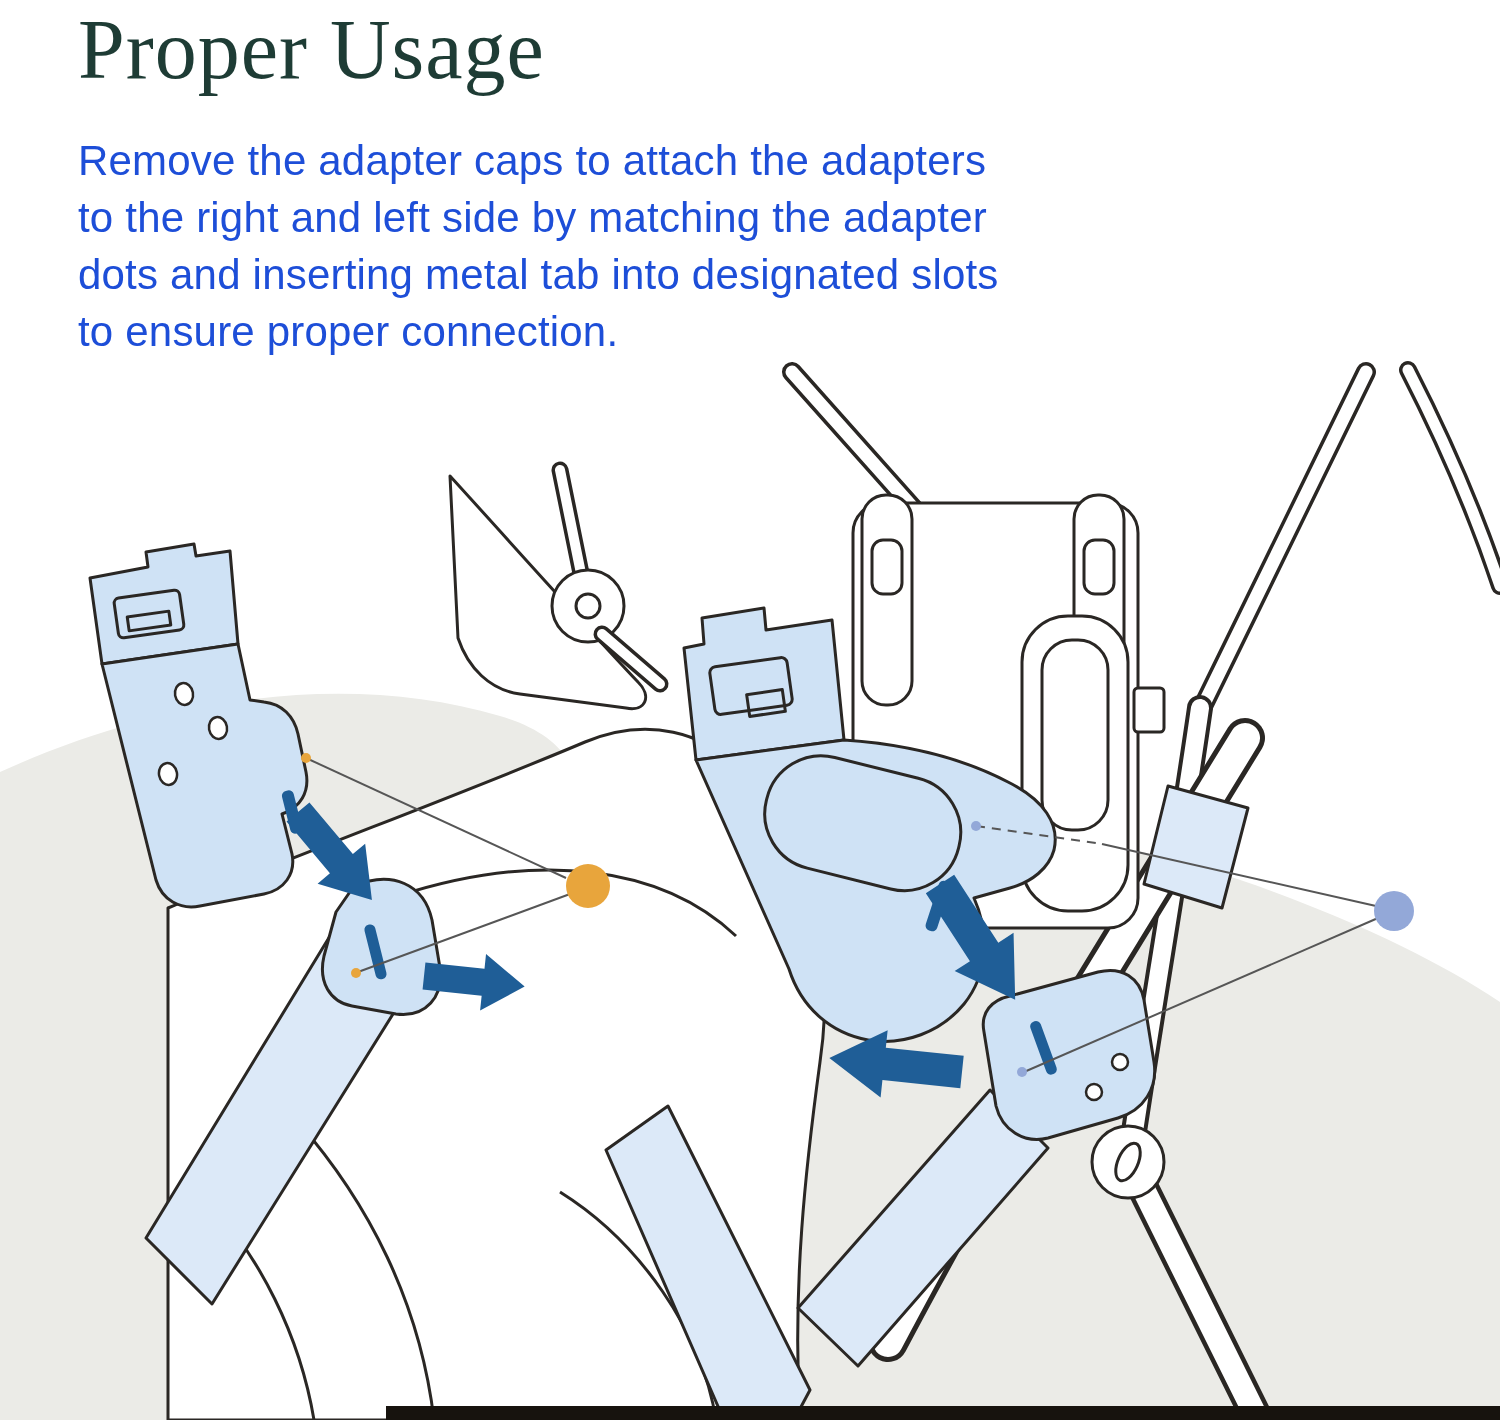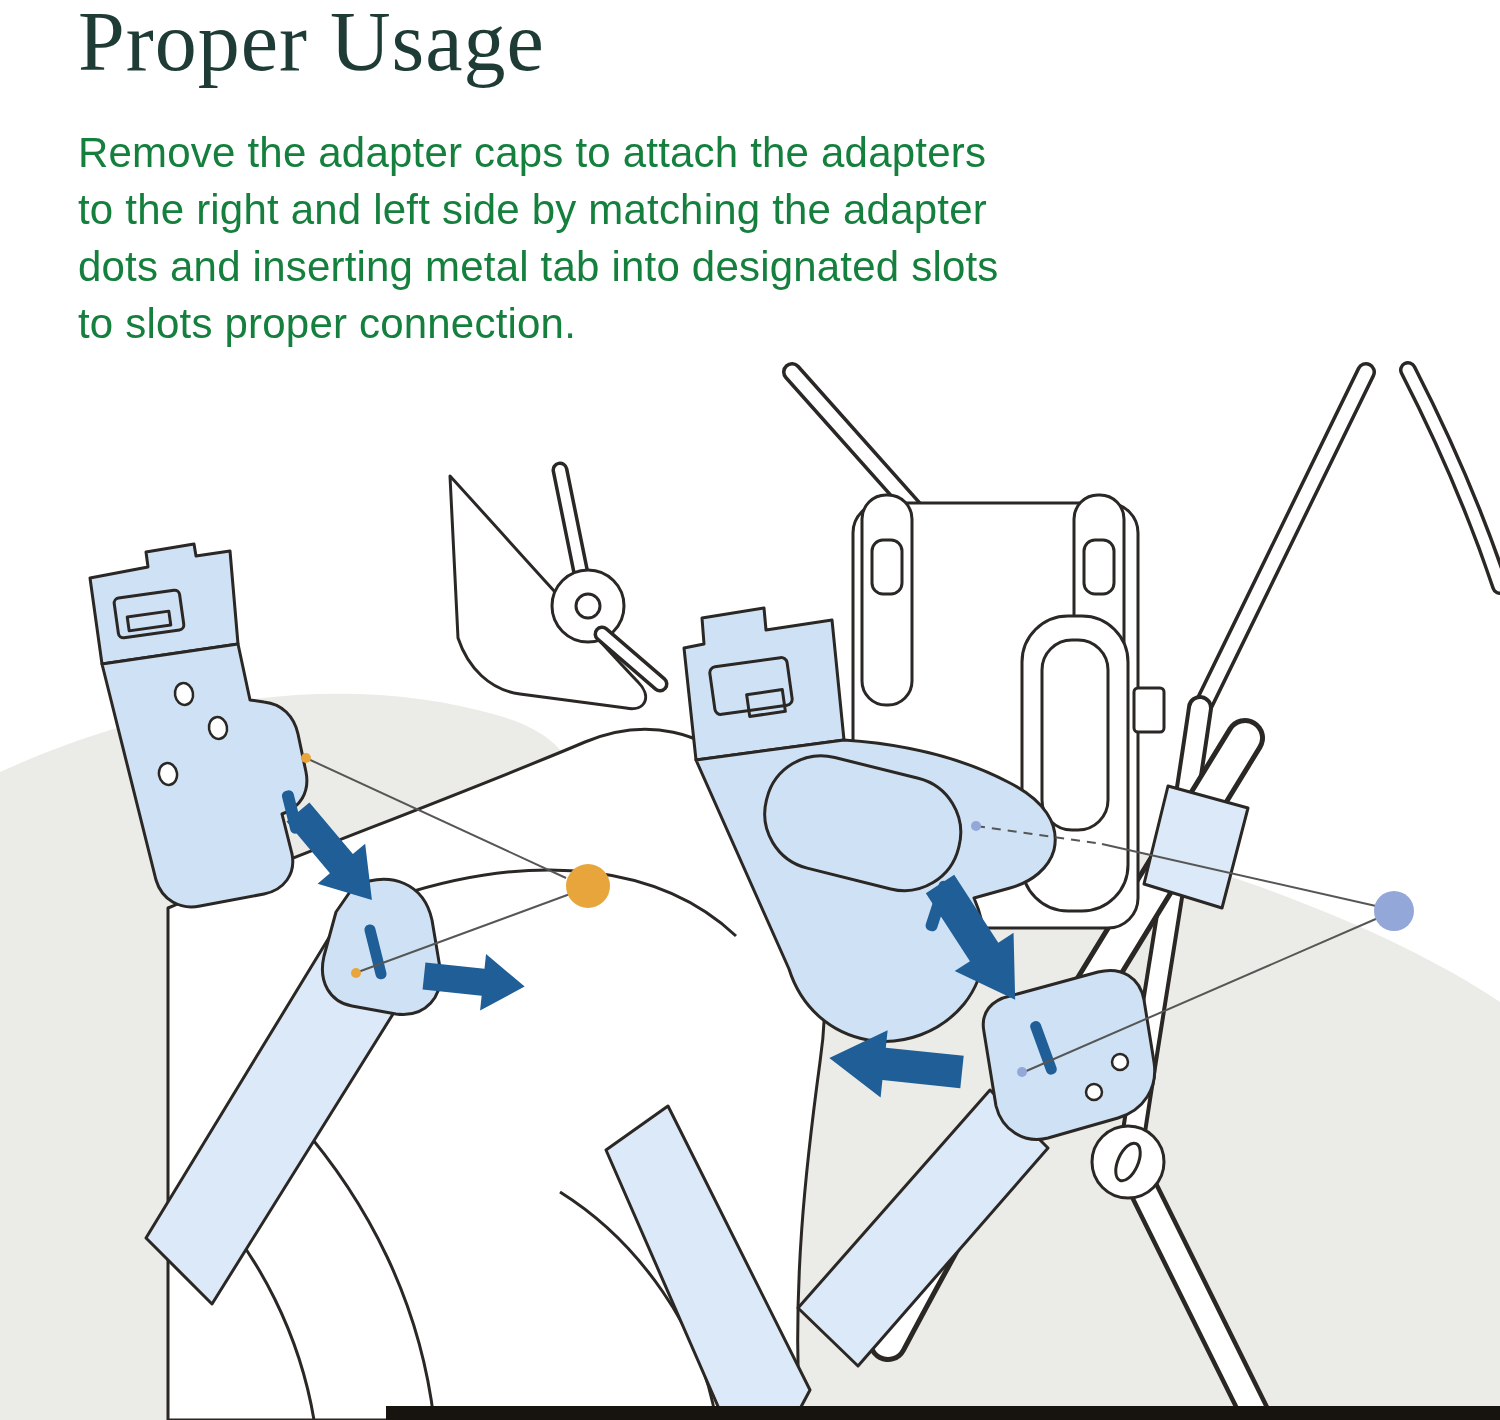--- a/index.html
+++ b/index.html
@@ -14,28 +14,28 @@
     position:absolute; left:78px; top:0; z-index:2; width:1200px;
   }
   .title {
     font-family:"Liberation Serif", serif;
     font-weight:400;
     font-size:84px;
     line-height:1.0;
     color:#1e3c35;
     letter-spacing:1px;
     margin:0;
-    padding-top:0;
+    padding-top:8px;
   }
   .para {
     margin-top:40px;
     font-size:42px;
     line-height:57px;
     letter-spacing:0.2px;
-    color:#15803d;
+    color:#1d4ed8;
   }
   .para div { white-space:nowrap; }
   svg.diagram { position:absolute; left:0; top:0; z-index:1; }
 
   .white { fill:#ffffff; stroke:#2a2724; stroke-width:3; stroke-linejoin:round; }
   .ln    { fill:none;    stroke:#2a2724; stroke-width:3; stroke-linejoin:round; }
   .tube-o{ fill:none; stroke:#2a2724; stroke-linecap:round; }
   .tube-i{ fill:none; stroke:#ffffff; stroke-linecap:round; }
   .blue-part { stroke:#2a2724; stroke-width:3; stroke-linejoin:round; }
   .hole  { fill:#ffffff; stroke:#2a2724; stroke-width:2.5; }
@@ -43,21 +43,21 @@
 </style>
 </head>
 <body>
 
 <div class="text-block">
   <h1 class="title">Proper Usage</h1>
   <div class="para">
     <div>Remove the adapter caps to attach the adapters</div>
     <div>to the right and left side by matching the adapter</div>
     <div>dots and inserting metal tab into designated slots</div>
-    <div>to slots proper connection.</div>
+    <div>to ensure proper connection.</div>
   </div>
 </div>
 
 <svg class="diagram" width="1500" height="1420" viewBox="0 0 1500 1420" xmlns="http://www.w3.org/2000/svg">
 
   <g fill="#ebebe7">
     <path d="M0,772 C170,695 350,672 500,716 C555,732 580,762 582,806 L582,1420 L0,1420 Z"></path>
     <path d="M470,910 C750,795 1040,800 1290,898 C1368,928 1440,962 1500,1002 L1500,1420 L470,1420 Z"></path>
   </g>
 

